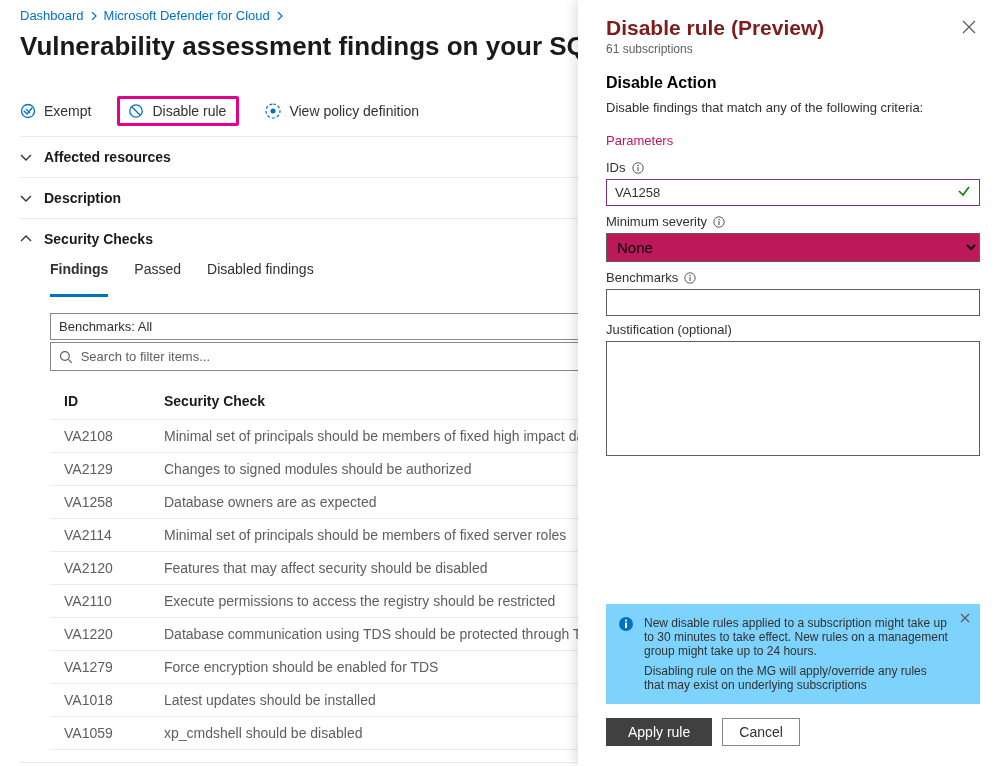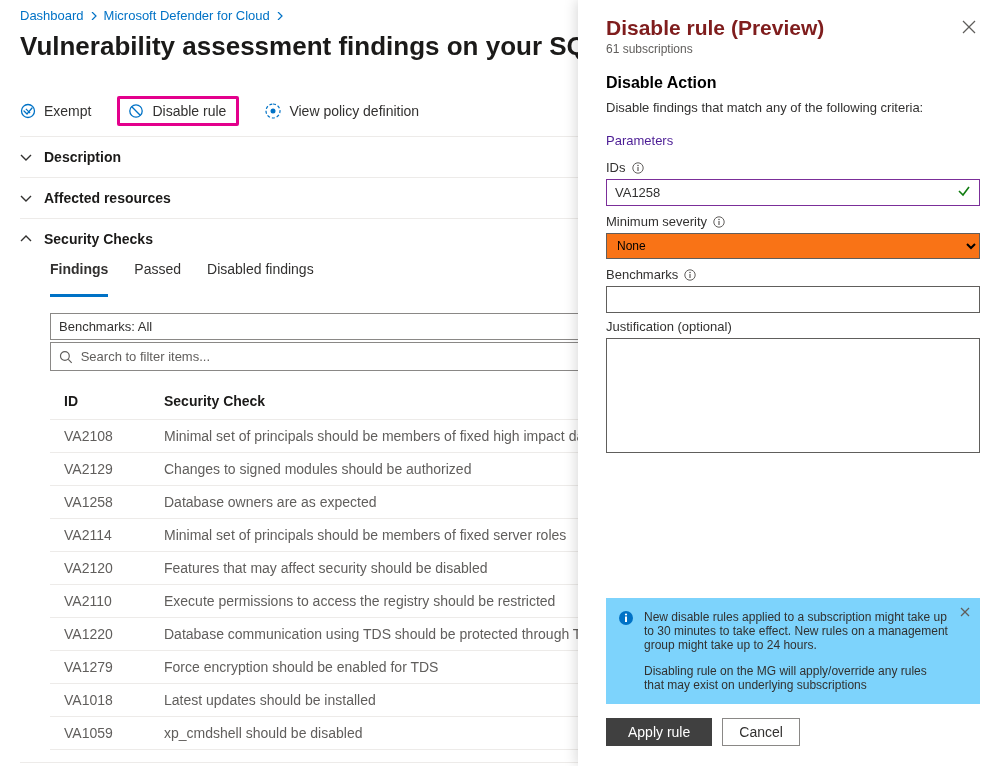--- a/index.html
+++ b/index.html
@@ -169,21 +169,21 @@
     margin: 18px 0 8px 0;
     color: #000000;
   }
   .panel .desc {
     color: #323130;
     font-size: 13px;
     margin-bottom: 18px;
   }
   .panel .section-label {
     font-size: 13px;
-    color: #4c1d95;
+    color: #be185d;
     margin-bottom: 4px;
   }
   .panel label {
     display: flex;
     align-items: center;
     gap: 6px;
     font-size: 13px;
     color: #323130;
     margin-top: 8px;
     margin-bottom: 4px;
@@ -200,23 +200,23 @@
     font-family: inherit;
     display: flex;
     justify-content: space-between;
     align-items: center;
   }
   .panel .textinput .check { color: #107c10; }
   .panel select {
     width: 100%;
     border: 1px solid #605e5c;
     padding: 4px 6px;
-    font-size: 12px;
+    font-size: 15px;
     font-family: inherit;
-    background: #f97316;
+    background: #be185d;
   }
   .panel .plain-input {
     width: 100%;
     border: 1px solid #605e5c;
     padding: 4px 6px;
     font-size: 13px;
     font-family: inherit;
     height: 27px;
   }
   .panel textarea {
@@ -329,32 +329,32 @@
     </span>
   </div>
 
   <div class="section">
     <div class="section-header">
       <span class="chev">
         <svg width="12" height="12" viewBox="0 0 12 12">
             <path d="M1 4 L6 9 L11 4" fill="none" stroke="#323130" stroke-width="1.4"></path>
           </svg>
       </span>
-      <span>Description</span>
+      <span>Affected resources</span>
     </div>
   </div>
 
   <div class="section">
     <div class="section-header">
       <span class="chev">
         <svg width="12" height="12" viewBox="0 0 12 12">
             <path d="M1 4 L6 9 L11 4" fill="none" stroke="#323130" stroke-width="1.4"></path>
           </svg>
       </span>
-      <span>Affected resources</span>
+      <span>Description</span>
     </div>
   </div>
 
   <div class="section" style="border-bottom:none">
     <div class="section-header">
       <span class="chev">
         <svg width="12" height="12" viewBox="0 0 12 12">
             <path d="M1 8 L6 3 L11 8" fill="none" stroke="#323130" stroke-width="1.4"></path>
           </svg>
       </span>
@@ -513,21 +513,21 @@
   <div class="info-banner">
     <span class="icon">
       <svg width="16" height="16" viewBox="0 0 16 16">
           <circle cx="8" cy="8" r="7" fill="#0072c6"></circle>
           <circle cx="8" cy="4.5" r="1.1" fill="#fff"></circle>
           <rect x="7" y="6.5" width="2" height="5.5" fill="#fff"></rect>
         </svg>
     </span>
     <div>
       <div>New disable rules applied to a subscription might take up to 30 minutes to take effect. New rules on a management group might take up to 24 hours.</div>
-      <div style="margin-top:12px">Disabling rule on the MG will apply/override any rules that may exist on underlying subscriptions</div>
+      <div style="margin-top:6px">Disabling rule on the MG will apply/override any rules that may exist on underlying subscriptions</div>
     </div>
     <span class="close-x">
       <svg width="10" height="10" viewBox="0 0 10 10">
           <line x1="1" y1="1" x2="9" y2="9" stroke="#605e5c" stroke-width="1.2"></line>
           <line x1="9" y1="1" x2="1" y2="9" stroke="#605e5c" stroke-width="1.2"></line>
         </svg>
     </span>
   </div>
 
   <div class="panel-actions">

